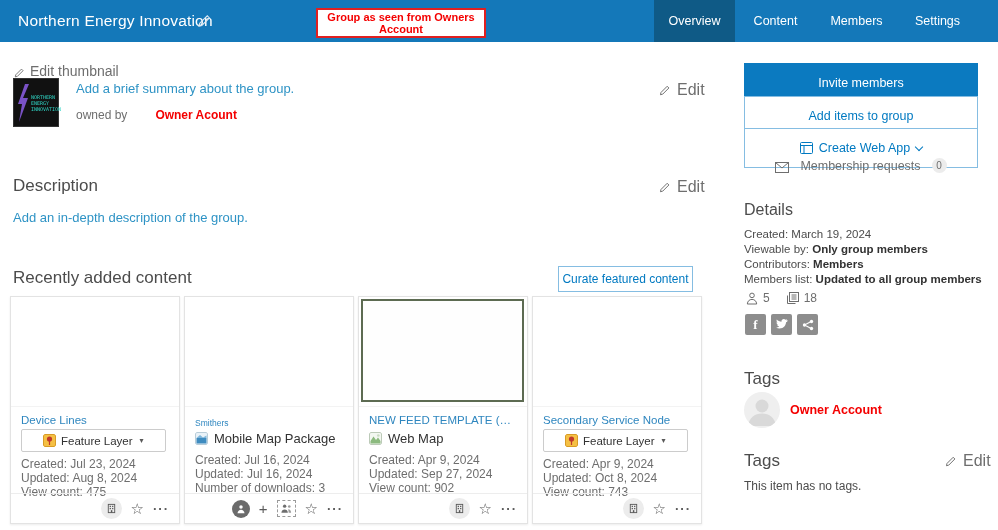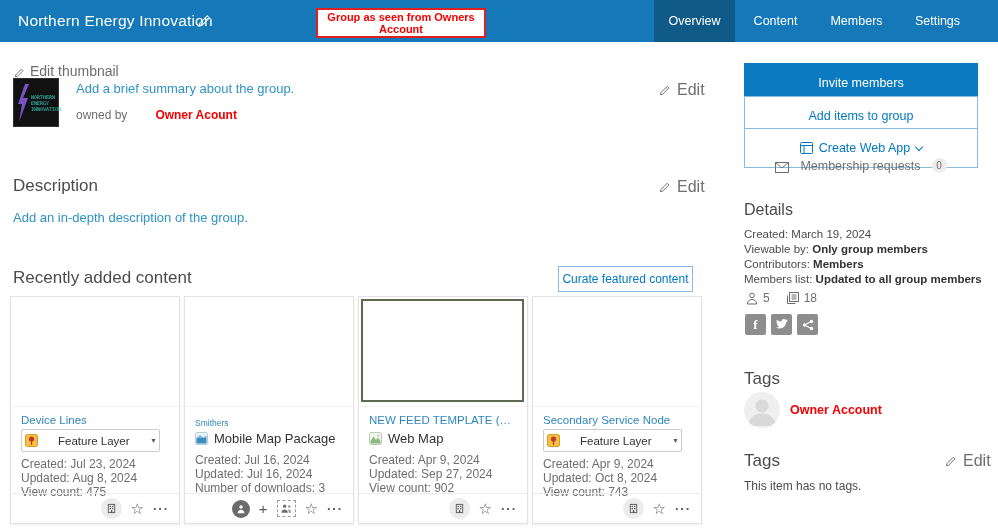--- a/index.html
+++ b/index.html
@@ -43,22 +43,22 @@
   
   .card { position:absolute; top:296px; width:170px; height:228px; background:#fff;
           border:1px solid #e3e3e3; box-shadow:0 1px 2px rgba(0,0,0,.08); }
   .card-thumb { position:absolute; left:0; top:0; width:168px; height:110px; background:#fff;
                 border-bottom:1px solid #f3f3f3; }
   .thumb-frame { position:absolute; left:2px; top:2px; right:3px; bottom:4px; border:2px solid #5d6b52;
                  background:#fefefe; }
   .card-title { position:absolute; left:10px; top:117px; max-width:150px; white-space:nowrap;
                 overflow:hidden; text-overflow:ellipsis; font-size:11.5px; color:#2e86bf; cursor:pointer; display:block; }
   .card-title.small { font-size:8.5px; top:121px; }
-  .type-badge { position:absolute; left:10px; top:132px; display:flex; align-items:center; gap:20px;
-                border:1px solid #ccc; border-radius:2px; padding:4px 3px; font-size:11.5px; color:#323232;
+  .type-badge { position:absolute; left:10px; top:132px; display:flex; align-items:center; gap:5px;
+                border:1px solid #ccc; border-radius:2px; padding:4px 21px; font-size:11.5px; color:#323232;
                 background:#fff; cursor:pointer; }
   .type-plain { position:absolute; left:10px; top:134px; display:flex; align-items:center; gap:6px;
                 font-size:13px; color:#323232; }
   .caret { font-size:8px; color:#595959; margin-left:2px; }
   .meta { position:absolute; left:10px; font-size:12px; color:#6e6e6e; }
   .m0 { top:160px; } .m1 { top:174px; } .m2 { top:188px; }
   .meta2-0 { top:156px; } .meta2-1 { top:170px; } .meta2-2 { top:184px; }
   .card-footer { position:absolute; left:0; bottom:0; width:168px; height:30px; border-top:1px solid #ededed;
                  display:flex; align-items:center; justify-content:flex-end; gap:9px; padding-right:10px; }
   .circ-icon { width:21px; height:21px; border-radius:50%; background:#ececec; display:flex;

